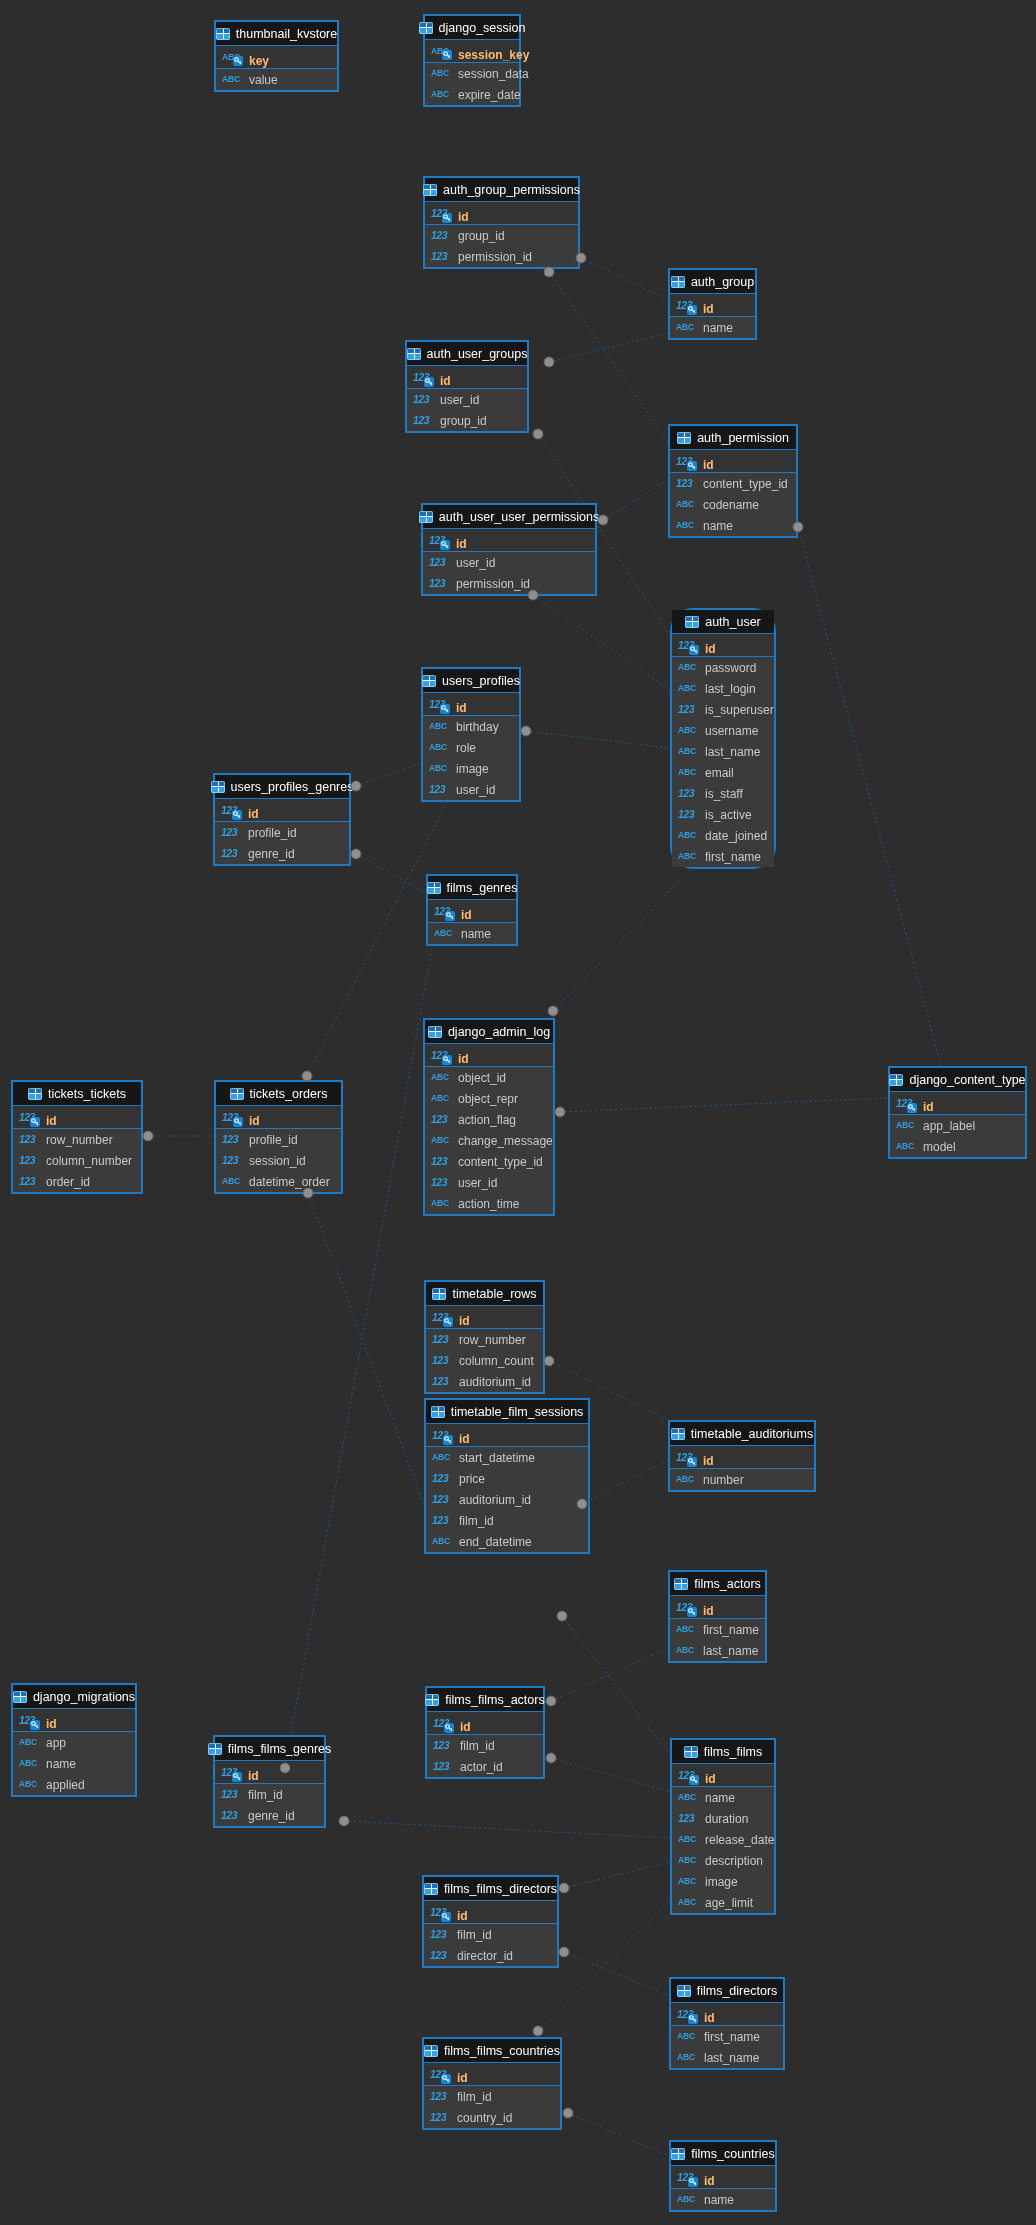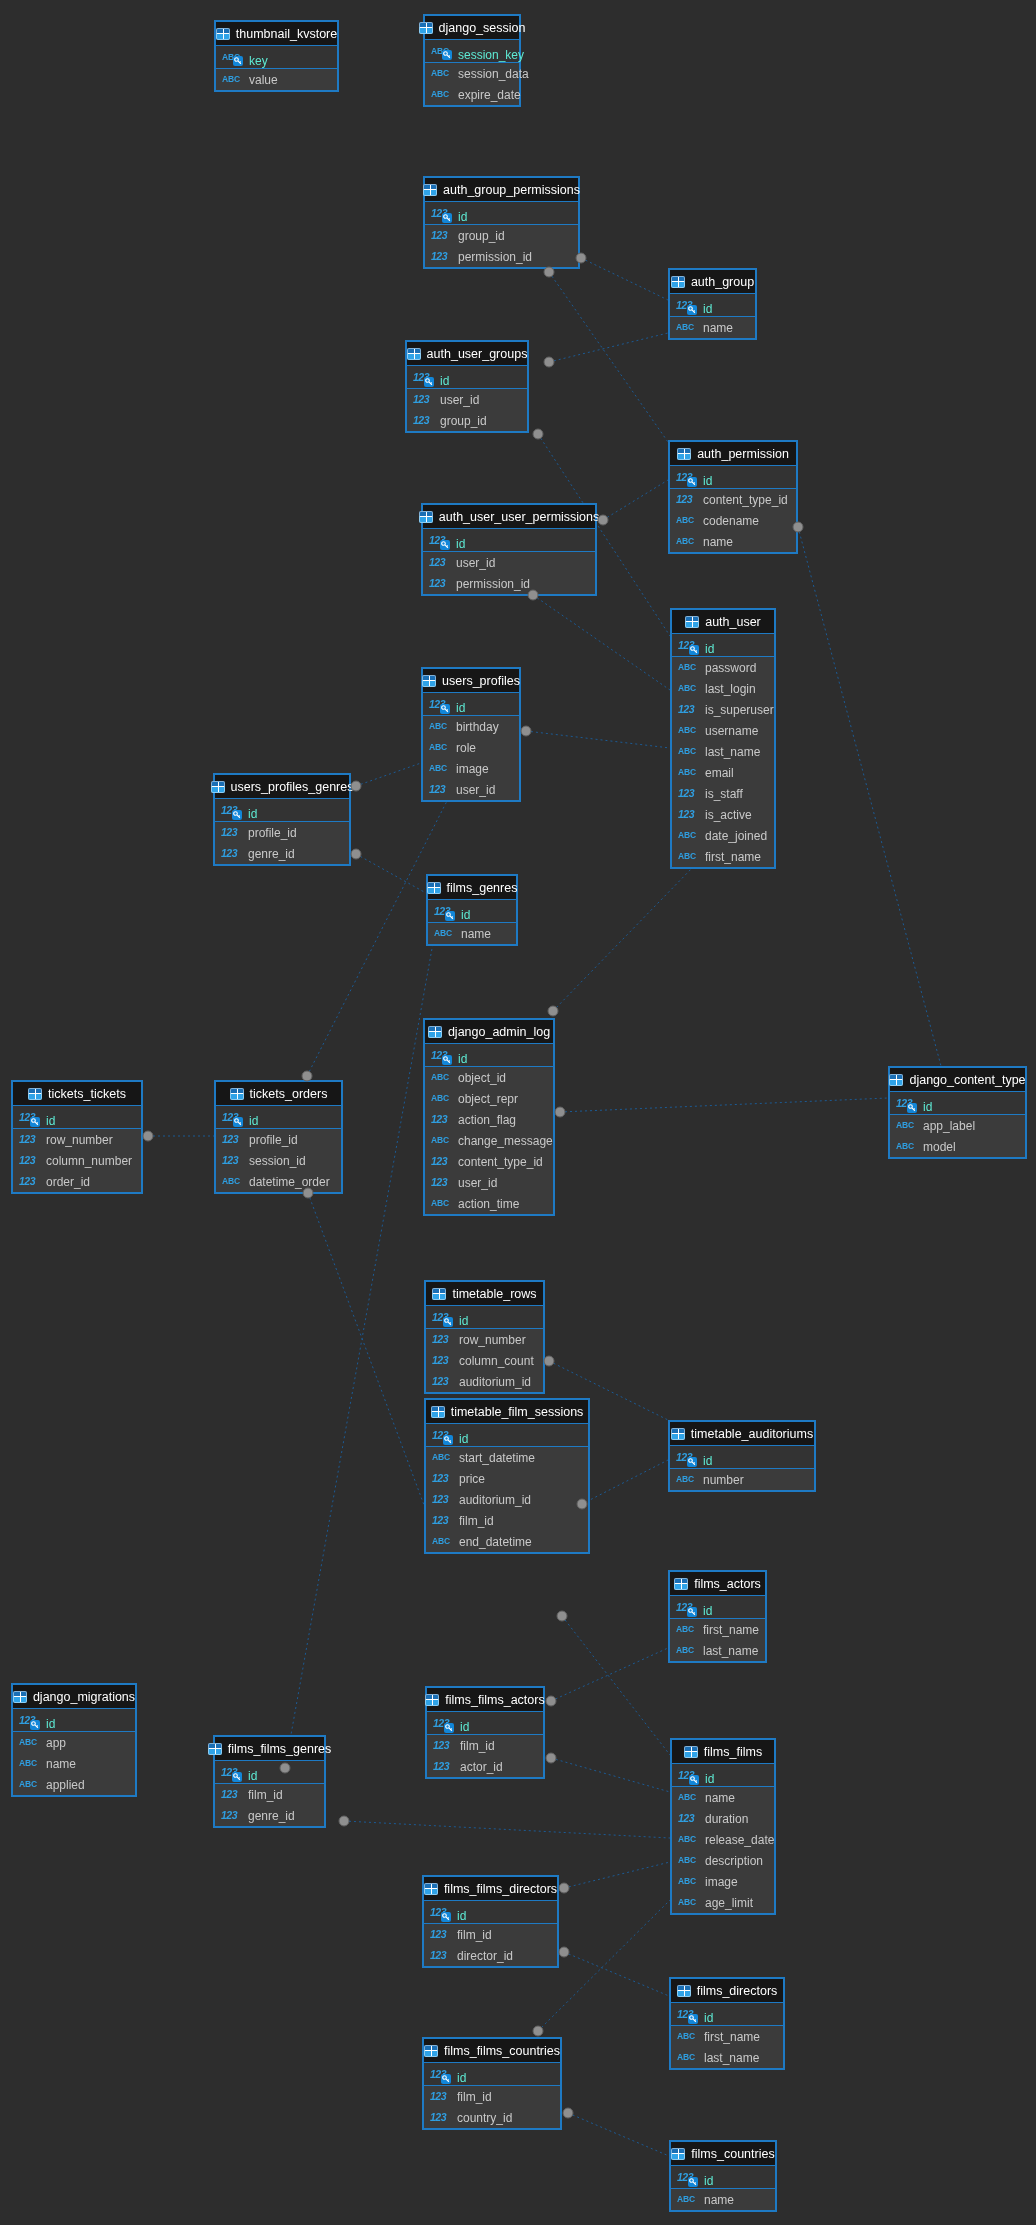--- a/index.html
+++ b/index.html
@@ -64,21 +64,21 @@
     padding:0 5px 0 6px;
     color: var(--row-text, #c9c9c9);
     background: var(--row-bg, #3b3b3b);
     white-space:nowrap;
   }
   .row.pk {
     height:23px;
     background: var(--pk-row-bg, #333333);
     border-bottom:1px solid var(--table-border, #1e7ac4);
   }
-  .row.pk .col-name { color:#5eead4; font-weight:normal;margin-top:8px; }
+  .row.pk .col-name { color:#fdba74; font-weight:bold;margin-top:8px; }
   .icon-wrap {
     position:relative;
     width:23px;
     flex:0 0 auto;
     display:flex;
     align-items:center;
   }
   .type-icon { color: var(--type-icon, #2f9ee0); line-height:1; }
   .type-icon.num  { font-style:italic; font-weight:600; font-size:10.5px; letter-spacing:-.5px; }
   .type-icon.text { font-weight:700; font-size:8.5px; letter-spacing:-.2px; }
@@ -255,21 +255,21 @@
         </span>
         <span class="col-name">user_id</span>
       </div>
       <div class="row">
         <span class="icon-wrap">
           <span class="type-icon num">123</span>
         </span>
         <span class="col-name">group_id</span>
       </div>
     </div>
-    <div class="tbl" style="left: 668px; top: 440px; width: 130px; text-align: right;">
+    <div class="tbl" style="left: 668px; top: 424px; width: 130px; text-align: right;">
       <div class="tbl-header">
         <span class="table-icon"></span>
         <span>auth_permission</span>
       </div>
       <div class="row pk">
         <span class="icon-wrap">
           <span class="type-icon num">123</span>
           <span class="key-badge">
             <svg viewBox="0 0 10 10" width="10" height="10">
               <circle cx="3.5" cy="3.5" r="1.8" fill="none" stroke="#fff" stroke-width="1.1"></circle>
@@ -321,21 +321,21 @@
         </span>
         <span class="col-name">user_id</span>
       </div>
       <div class="row">
         <span class="icon-wrap">
           <span class="type-icon num">123</span>
         </span>
         <span class="col-name">permission_id</span>
       </div>
     </div>
-    <div class="tbl" style="left: 670px; top: 608px; width: 106px;">
+    <div class="tbl" style="left: 670px; top: 608px; width: 106px; border-radius: 23px;">
       <div class="tbl-header">
         <span class="table-icon"></span>
         <span>auth_user</span>
       </div>
       <div class="row pk">
         <span class="icon-wrap">
           <span class="type-icon num">123</span>
           <span class="key-badge">
             <svg viewBox="0 0 10 10" width="10" height="10">
               <circle cx="3.5" cy="3.5" r="1.8" fill="none" stroke="#fff" stroke-width="1.1"></circle>

